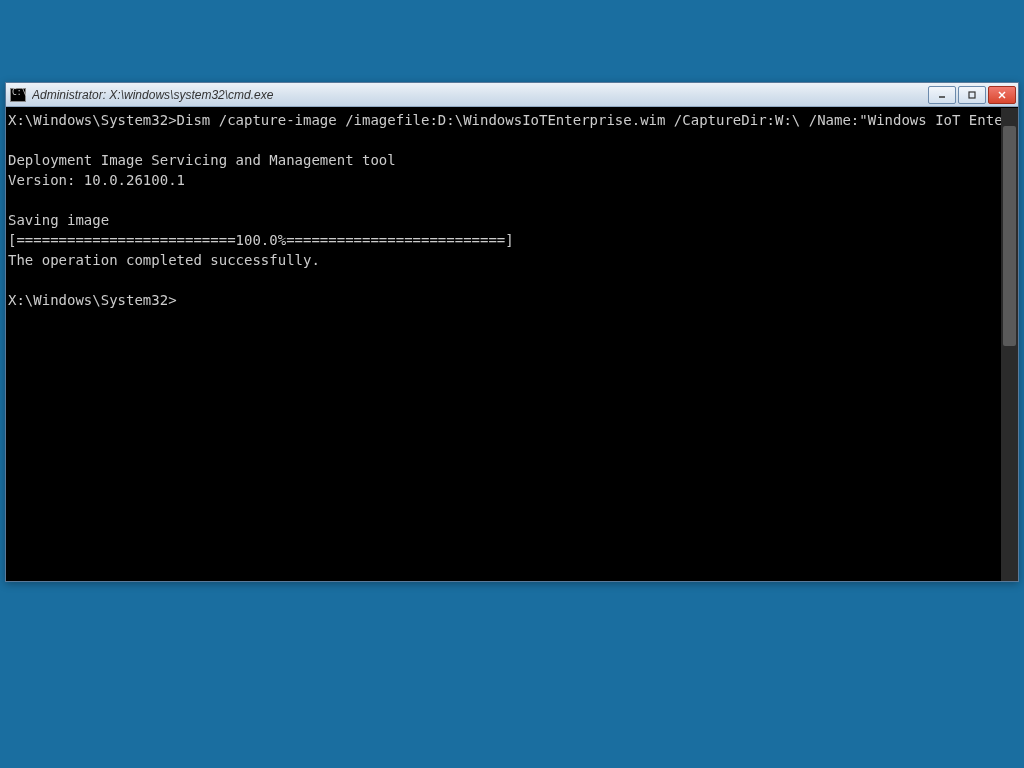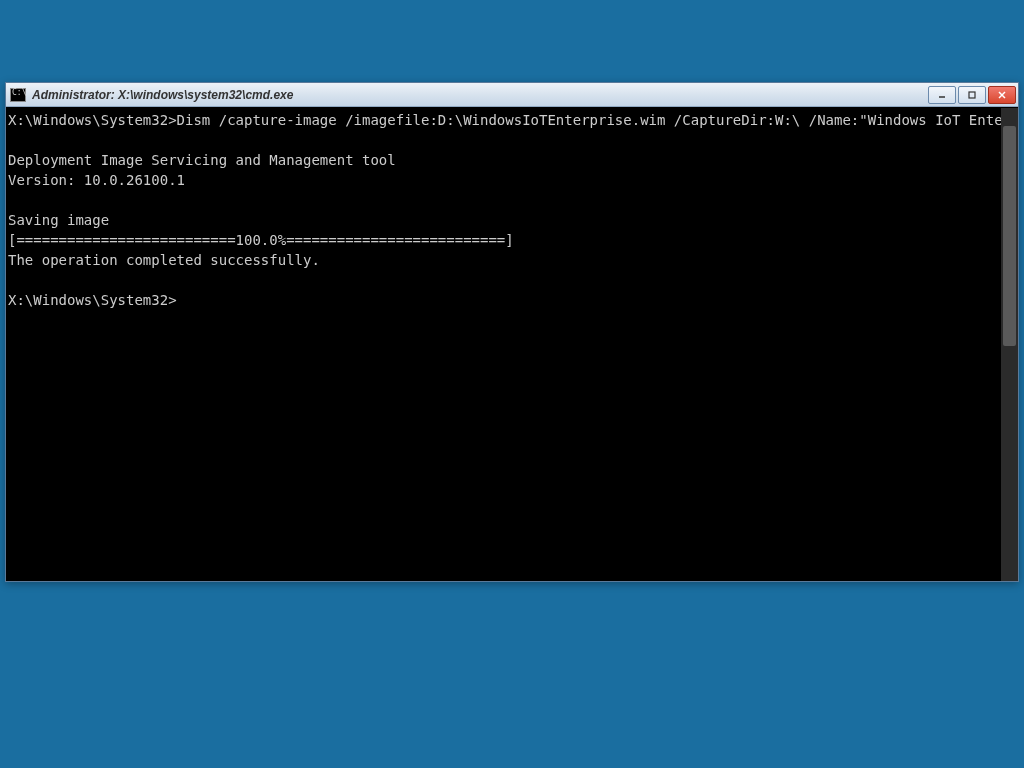--- a/index.html
+++ b/index.html
@@ -45,21 +45,20 @@
       line-height: 6px;
       padding: 1px;
       font-family: monospace;
     }
     .title-text {
       color: #333;
       font-style: italic;
       flex: 1;
       white-space: nowrap;
       overflow: hidden;
-      font-weight: bold;
     }
     .win-controls {
       display: flex;
       gap: 2px;
     }
     .win-btn {
       width: 28px;
       height: 18px;
       border: 1px solid #6b8aac;
       border-radius: 2px;

